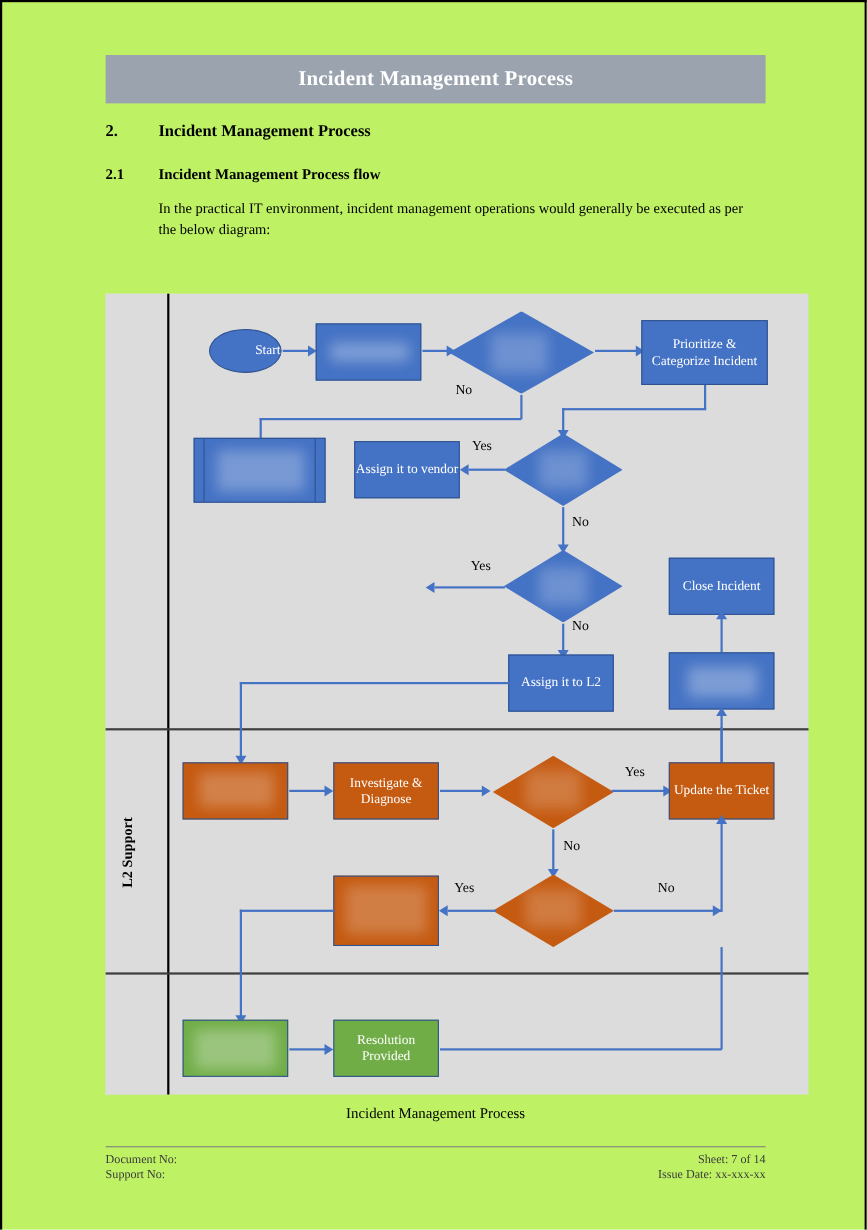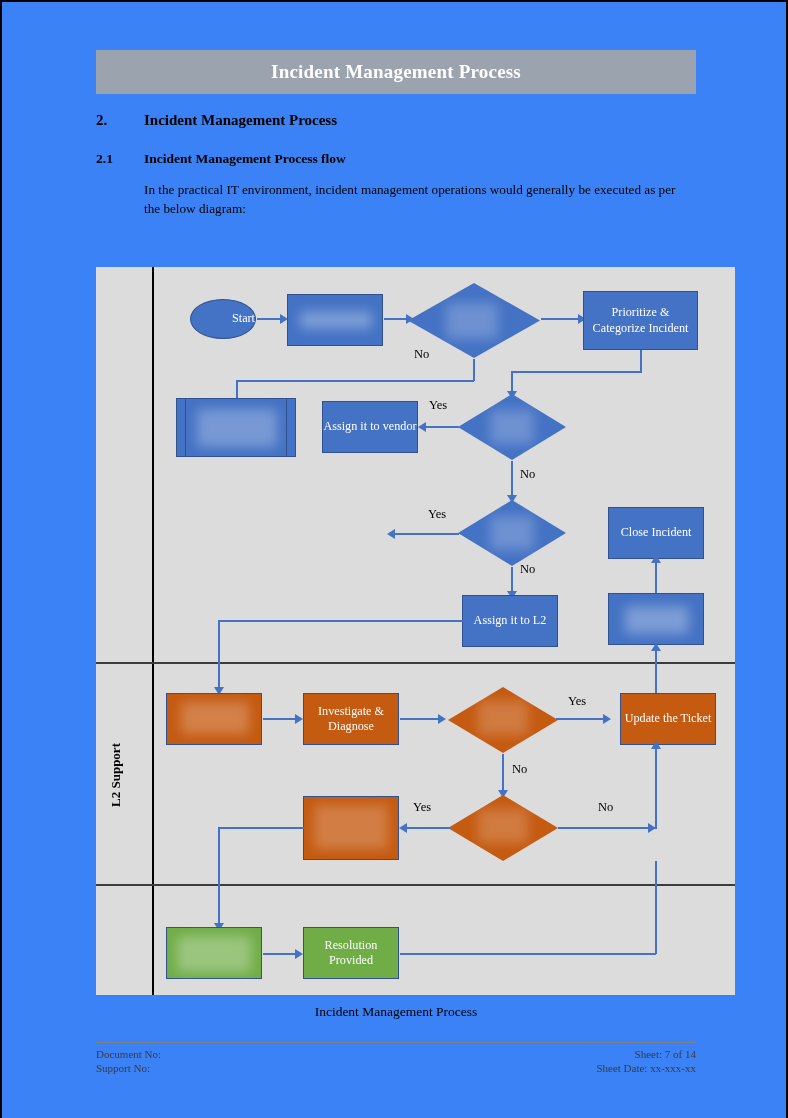--- a/index.html
+++ b/index.html
@@ -1,17 +1,17 @@
 <!DOCTYPE html>
 <html><head>
 <meta charset="utf-8">
 <style>
   html,body{margin:0;padding:0;background:#fff;}
   body{width:788px;height:1118px;font-family:"Liberation Serif",serif;color:#000;}
-  .page{position:relative;width:788px;height:1118px;box-sizing:border-box;border-top:2px solid #000;border-left:2px solid #000;border-right:2px solid #000;background:#3b82f6;overflow:hidden;}
+  .page{position:relative;width:788px;height:1118px;box-sizing:border-box;border-top:2px solid #000;border-left:2px solid #000;border-right:2px solid #000;background:#bef264;overflow:hidden;}
 
   
   .banner{position:absolute;left:94px;top:48px;width:600px;height:44px;background:#9ba3af;display:flex;align-items:center;justify-content:center;}
   .banner-title{font-size:19px;font-weight:bold;color:#fff;letter-spacing:.2px;font-family:"Liberation Serif",serif;}
 
   
   .h-row{position:absolute;display:flex;align-items:baseline;}
   .h-num{width:48px;flex:0 0 48px;font-weight:bold;}
   .h2{left:94px;top:110px;font-size:15px;font-weight:bold;}
   .h3{left:94px;top:149px;font-size:13.5px;font-weight:bold;}
@@ -224,21 +224,21 @@
     <div class="diamond o" style="left:352px;top:420px;width:110px;height:66px;">
       <div class="dshape"></div>
       <div class="redact" style="left:30px;top:14px;width:50px;height:34px;background:rgba(255,255,255,.20);"></div>
 
     </div>
 
     <div class="ln lnh" style="left:460px;top:451px;width:50px;"></div>
     <div class="ah ah-r" style="left:507px;top:447px;"></div>
     <div class="elabel" style="left:472px;top:427px;">Yes</div>
 
-    <div class="node orange" style="left:524px;top:426px;width:96px;height:52px;">
+    <div class="node orange" style="left:512px;top:426px;width:96px;height:52px;">
       <span>Update  the Ticket</span>
     </div>
 
     <div class="ln lnv" style="left:559px;top:394px;height:32px;"></div>
 
     <div class="ln lnv" style="left:406px;top:487px;height:40px;"></div>
     <div class="ah ah-d" style="left:402px;top:523px;"></div>
     <div class="elabel" style="left:416px;top:495px;">No</div>
 
     <div class="diamond o" style="left:352px;top:528px;width:110px;height:66px;">
@@ -282,15 +282,15 @@
     <div class="ln lnv" style="left:559px;top:594px;height:93px;"></div>
 
   </div>
 
   <div class="caption">Incident Management Process</div>
 
   <div class="footline"></div>
   <div class="foot foot-l1">Document No:</div>
   <div class="foot foot-l2">Support No:</div>
   <div class="foot foot-r1">Sheet: 7 of 14</div>
-  <div class="foot foot-r2">Sheet Date: xx-xxx-xx</div>
+  <div class="foot foot-r2">Issue Date: xx-xxx-xx</div>
 
 </div>
 
 </body></html>

